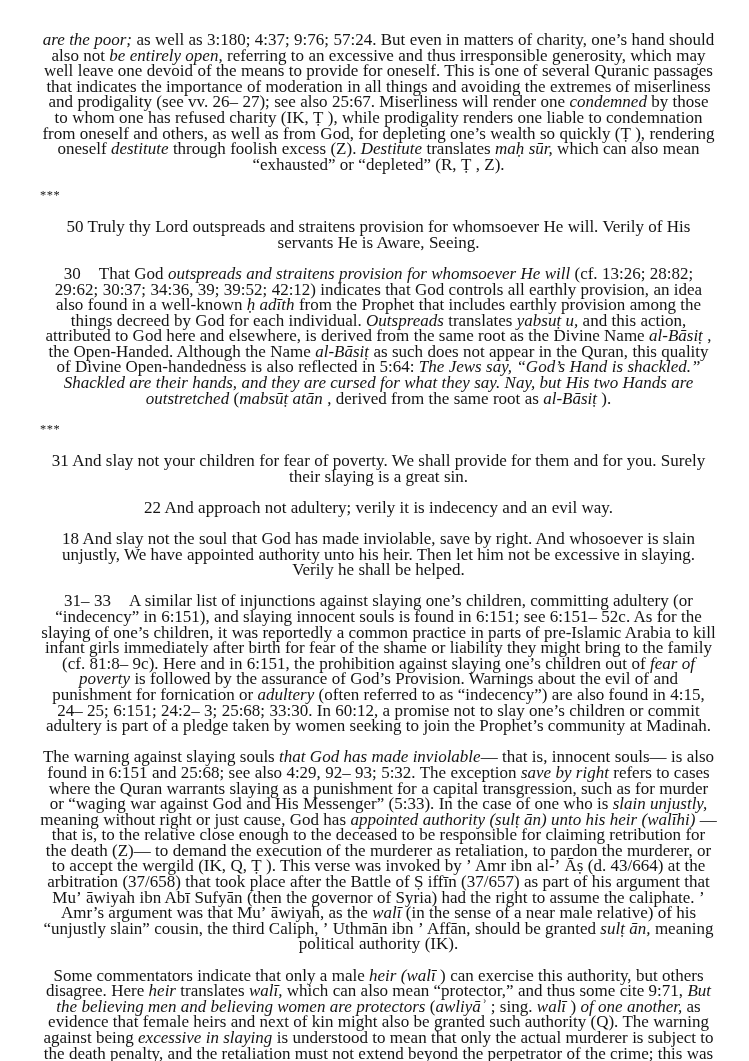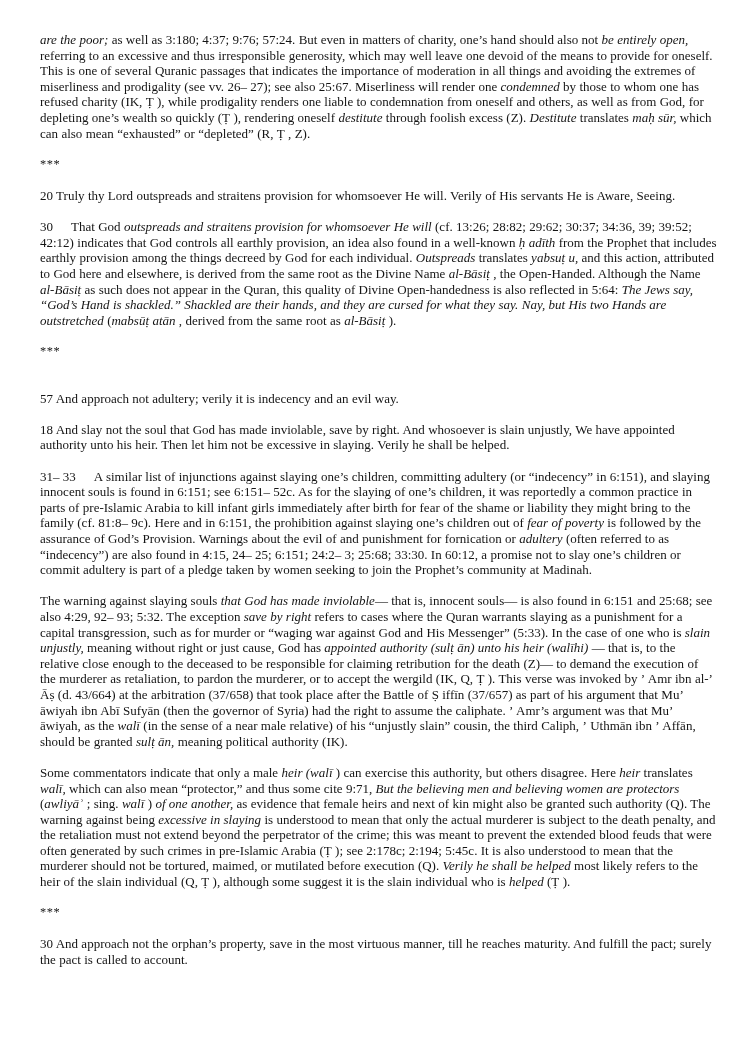--- a/index.html
+++ b/index.html
@@ -22,23 +22,23 @@
     box-sizing: border-box;
   }
   .content {
     position: absolute;
     left: 40px;
     top: 32px;
     width: 677px;
   }
   p.para {
     margin: 0 0 0 0;
-    font-size: 13px;
+    font-size: 17px;
     line-height: 15.6px;
-    text-align: left;
+    text-align: center;
     text-justify: inter-word;
     word-spacing: 0.1px;
     color: #141414;
   }
   .gap-sm { height: 15.6px; }
   .stars {
     font-size: 12.4px;
     line-height: 15.6px;
     letter-spacing: 0.5px;
     color: #141414;
@@ -54,38 +54,41 @@
 
     <p class="para">
       <i>are the poor;</i> as well as 3:180; 4:37; 9:76; 57:24. But even in matters of charity, one’s hand should also not <i>be entirely open,</i> referring to an excessive and thus irresponsible generosity, which may well leave one devoid of the means to provide for oneself. This is one of several Quranic passages that indicates the importance of moderation in all things and avoiding the extremes of miserliness and prodigality (see vv. 26– 27); see also 25:67. Miserliness will render one <i>condemned</i> by those to whom one has refused charity (IK, Ṭ ), while prodigality renders one liable to condemnation from oneself and others, as well as from God, for depleting one’s wealth so quickly (Ṭ ), rendering oneself <i>destitute</i> through foolish excess (Z). <i>Destitute</i> translates <i>maḥ sūr,</i> which can also mean “exhausted” or “depleted” (R, Ṭ , Z).
     </p>
 
     <div class="gap-sm"></div>
     <div class="stars">***</div>
     <div class="gap-sm"></div>
 
     <p class="para">
-      20 Truly thy Lord outspreads and straitens provision for whomsoever He will. Verily of His servants He is Aware, Seeing.
+      50 Truly thy Lord outspreads and straitens provision for whomsoever He will. Verily of His servants He is Aware, Seeing.
     </p>
 
     <div class="gap-sm"></div>
 
     <p class="para">
       30<span class="indent-gap"></span>That God <i>outspreads and straitens provision for whomsoever He will</i> (cf. 13:26; 28:82; 29:62; 30:37; 34:36, 39; 39:52; 42:12) indicates that God controls all earthly provision, an idea also found in a well-known <i>ḥ adīth</i> from the Prophet that includes earthly provision among the things decreed by God for each individual. <i>Outspreads</i> translates <i>yabsuṭ u,</i> and this action, attributed to God here and elsewhere, is derived from the same root as the Divine Name <i>al-Bāsiṭ</i> , the Open-Handed. Although the Name <i>al-Bāsiṭ</i> as such does not appear in the Quran, this quality of Divine Open-handedness is also reflected in 5:64: <i>The Jews say, “God’s Hand is shackled.” Shackled are their hands, and they are cursed for what they say. Nay, but His two Hands are outstretched</i> (<i>mabsūṭ atān</i> , derived from the same root as <i>al-Bāsiṭ</i> ).
     </p>
 
     <div class="gap-sm"></div>
     <div class="stars">***</div>
     <div class="gap-sm"></div>
 
+    <p class="para">
+      31 And slay not your children for fear of poverty. We shall provide for them and for you. Surely their slaying is a great sin.
+    </p>
 
     <div class="gap-sm"></div>
 
     <p class="para">
-      57 And approach not adultery; verily it is indecency and an evil way.
+      22 And approach not adultery; verily it is indecency and an evil way.
     </p>
 
     <div class="gap-sm"></div>
 
     <p class="para">
       18 And slay not the soul that God has made inviolable, save by right. And whosoever is slain unjustly, We have appointed authority unto his heir. Then let him not be excessive in slaying. Verily he shall be helped.
     </p>
 
     <div class="gap-sm"></div>
 

